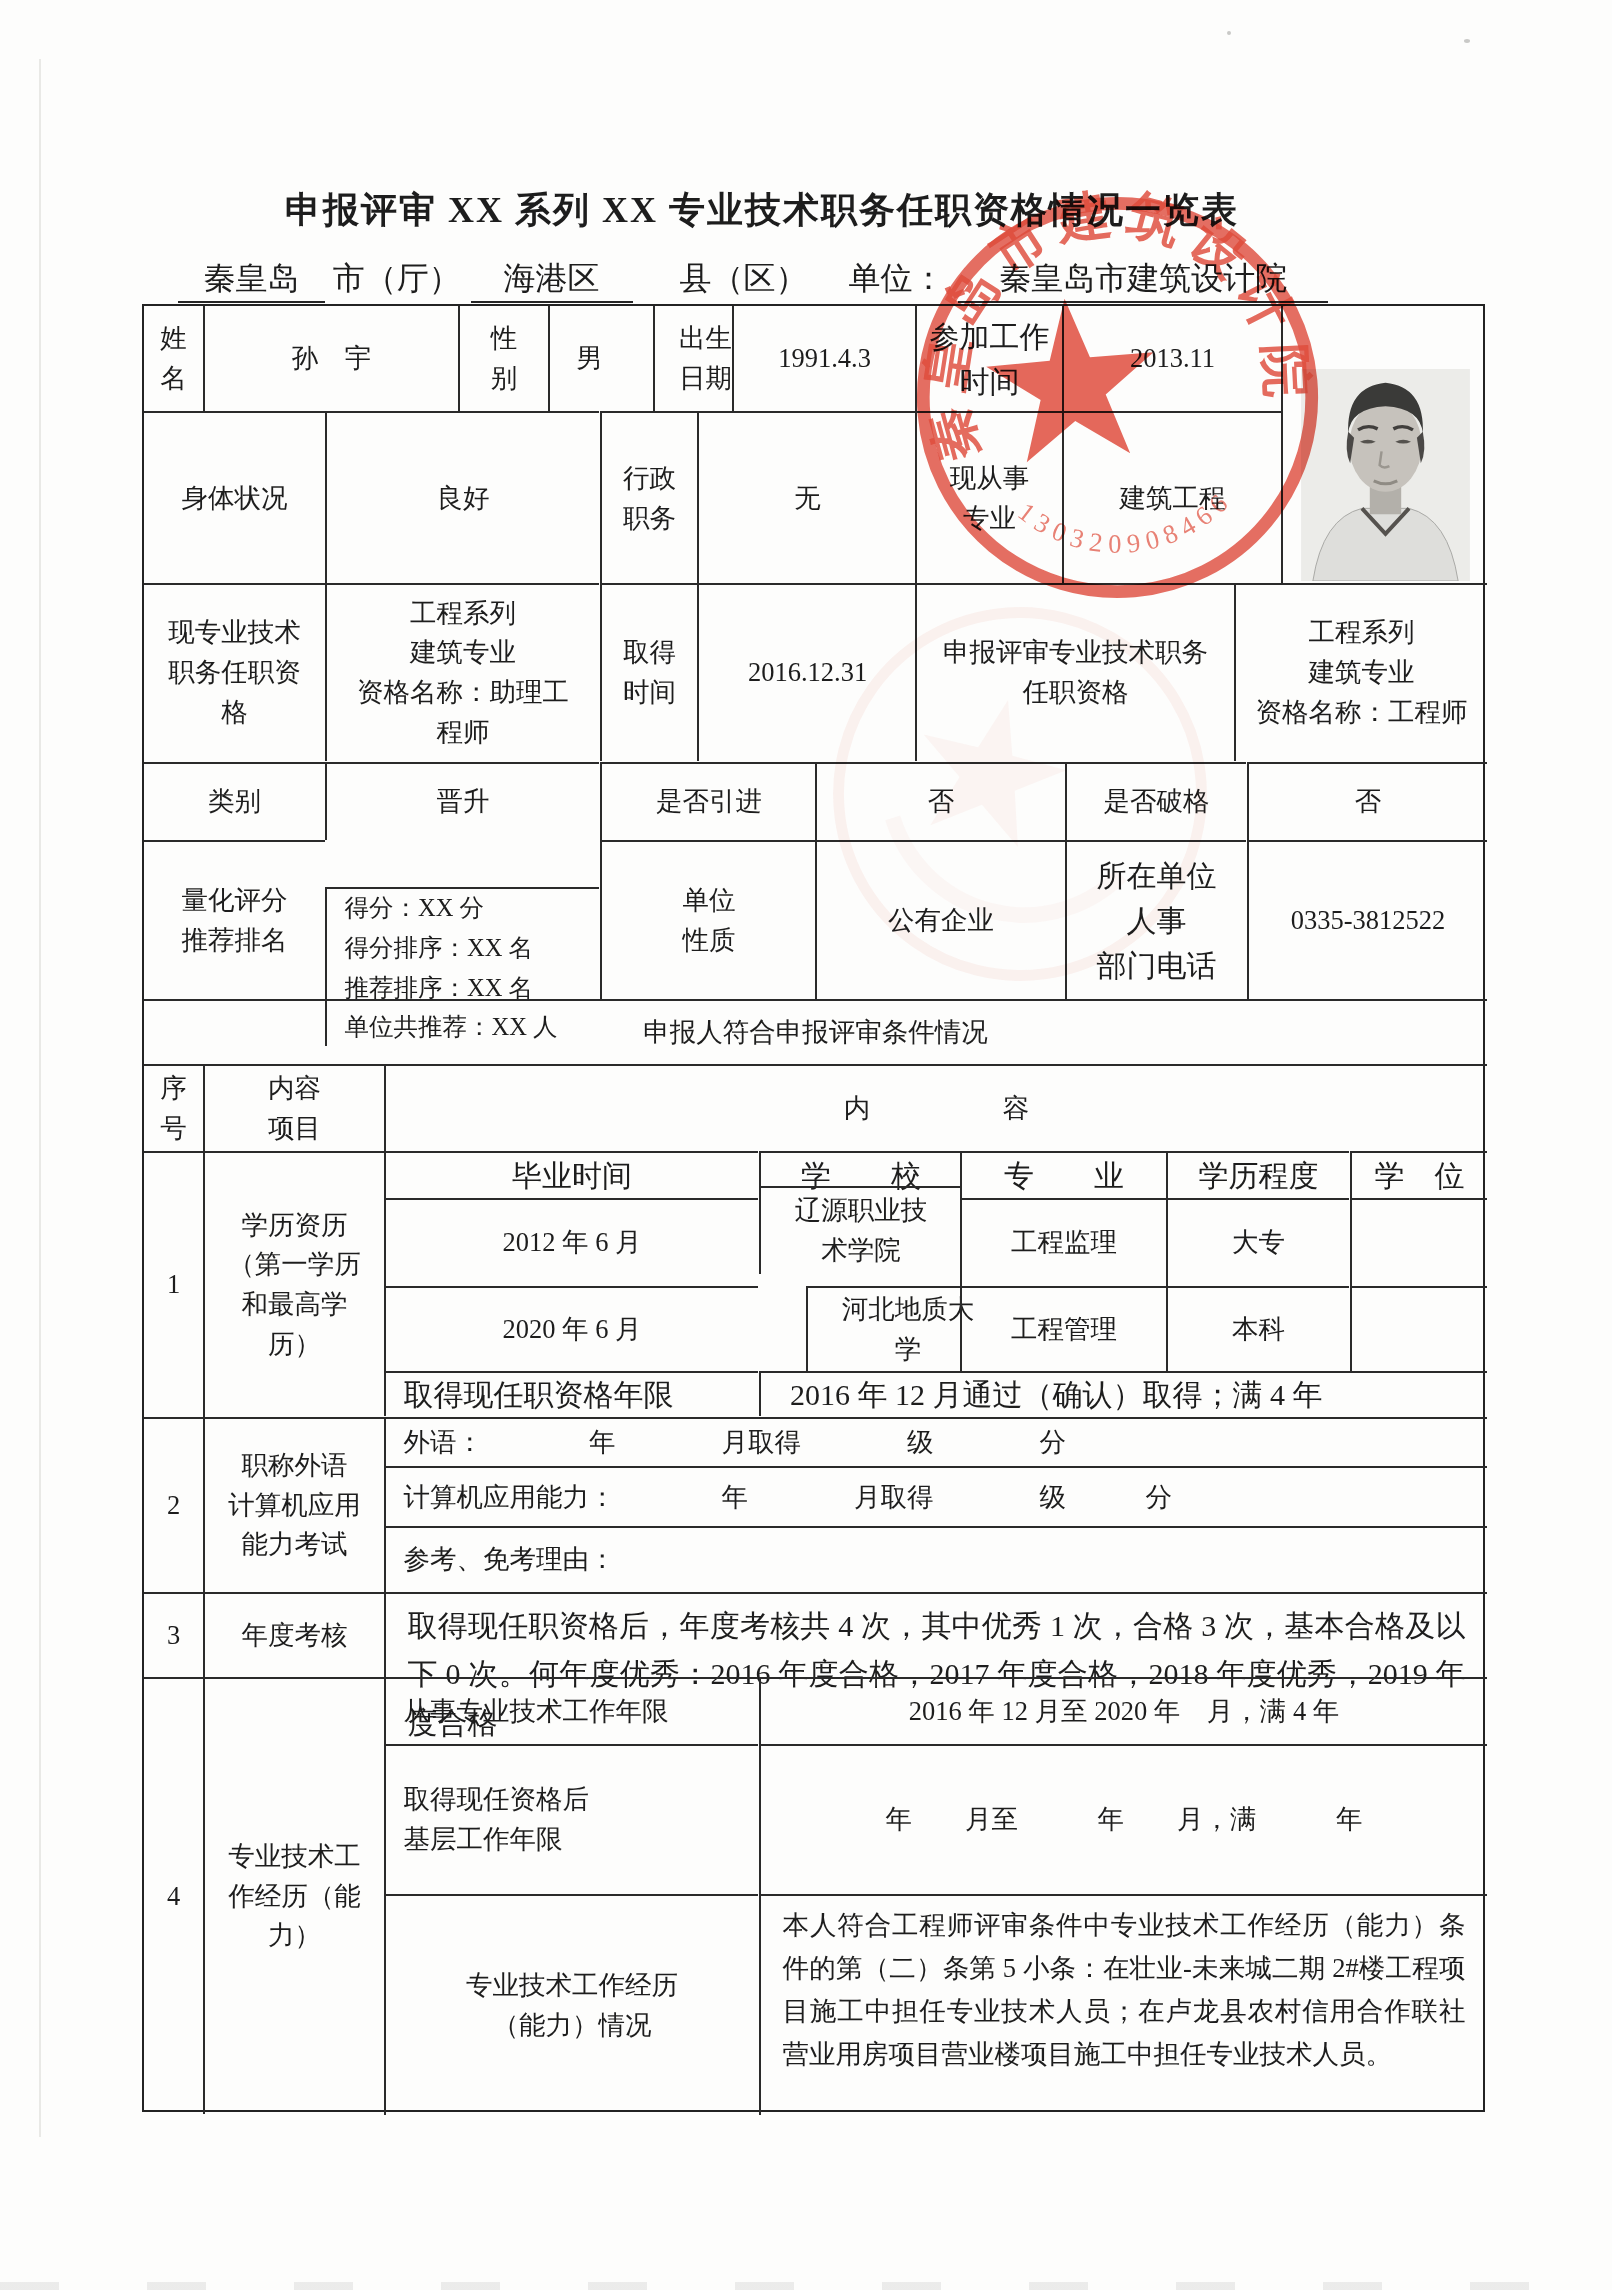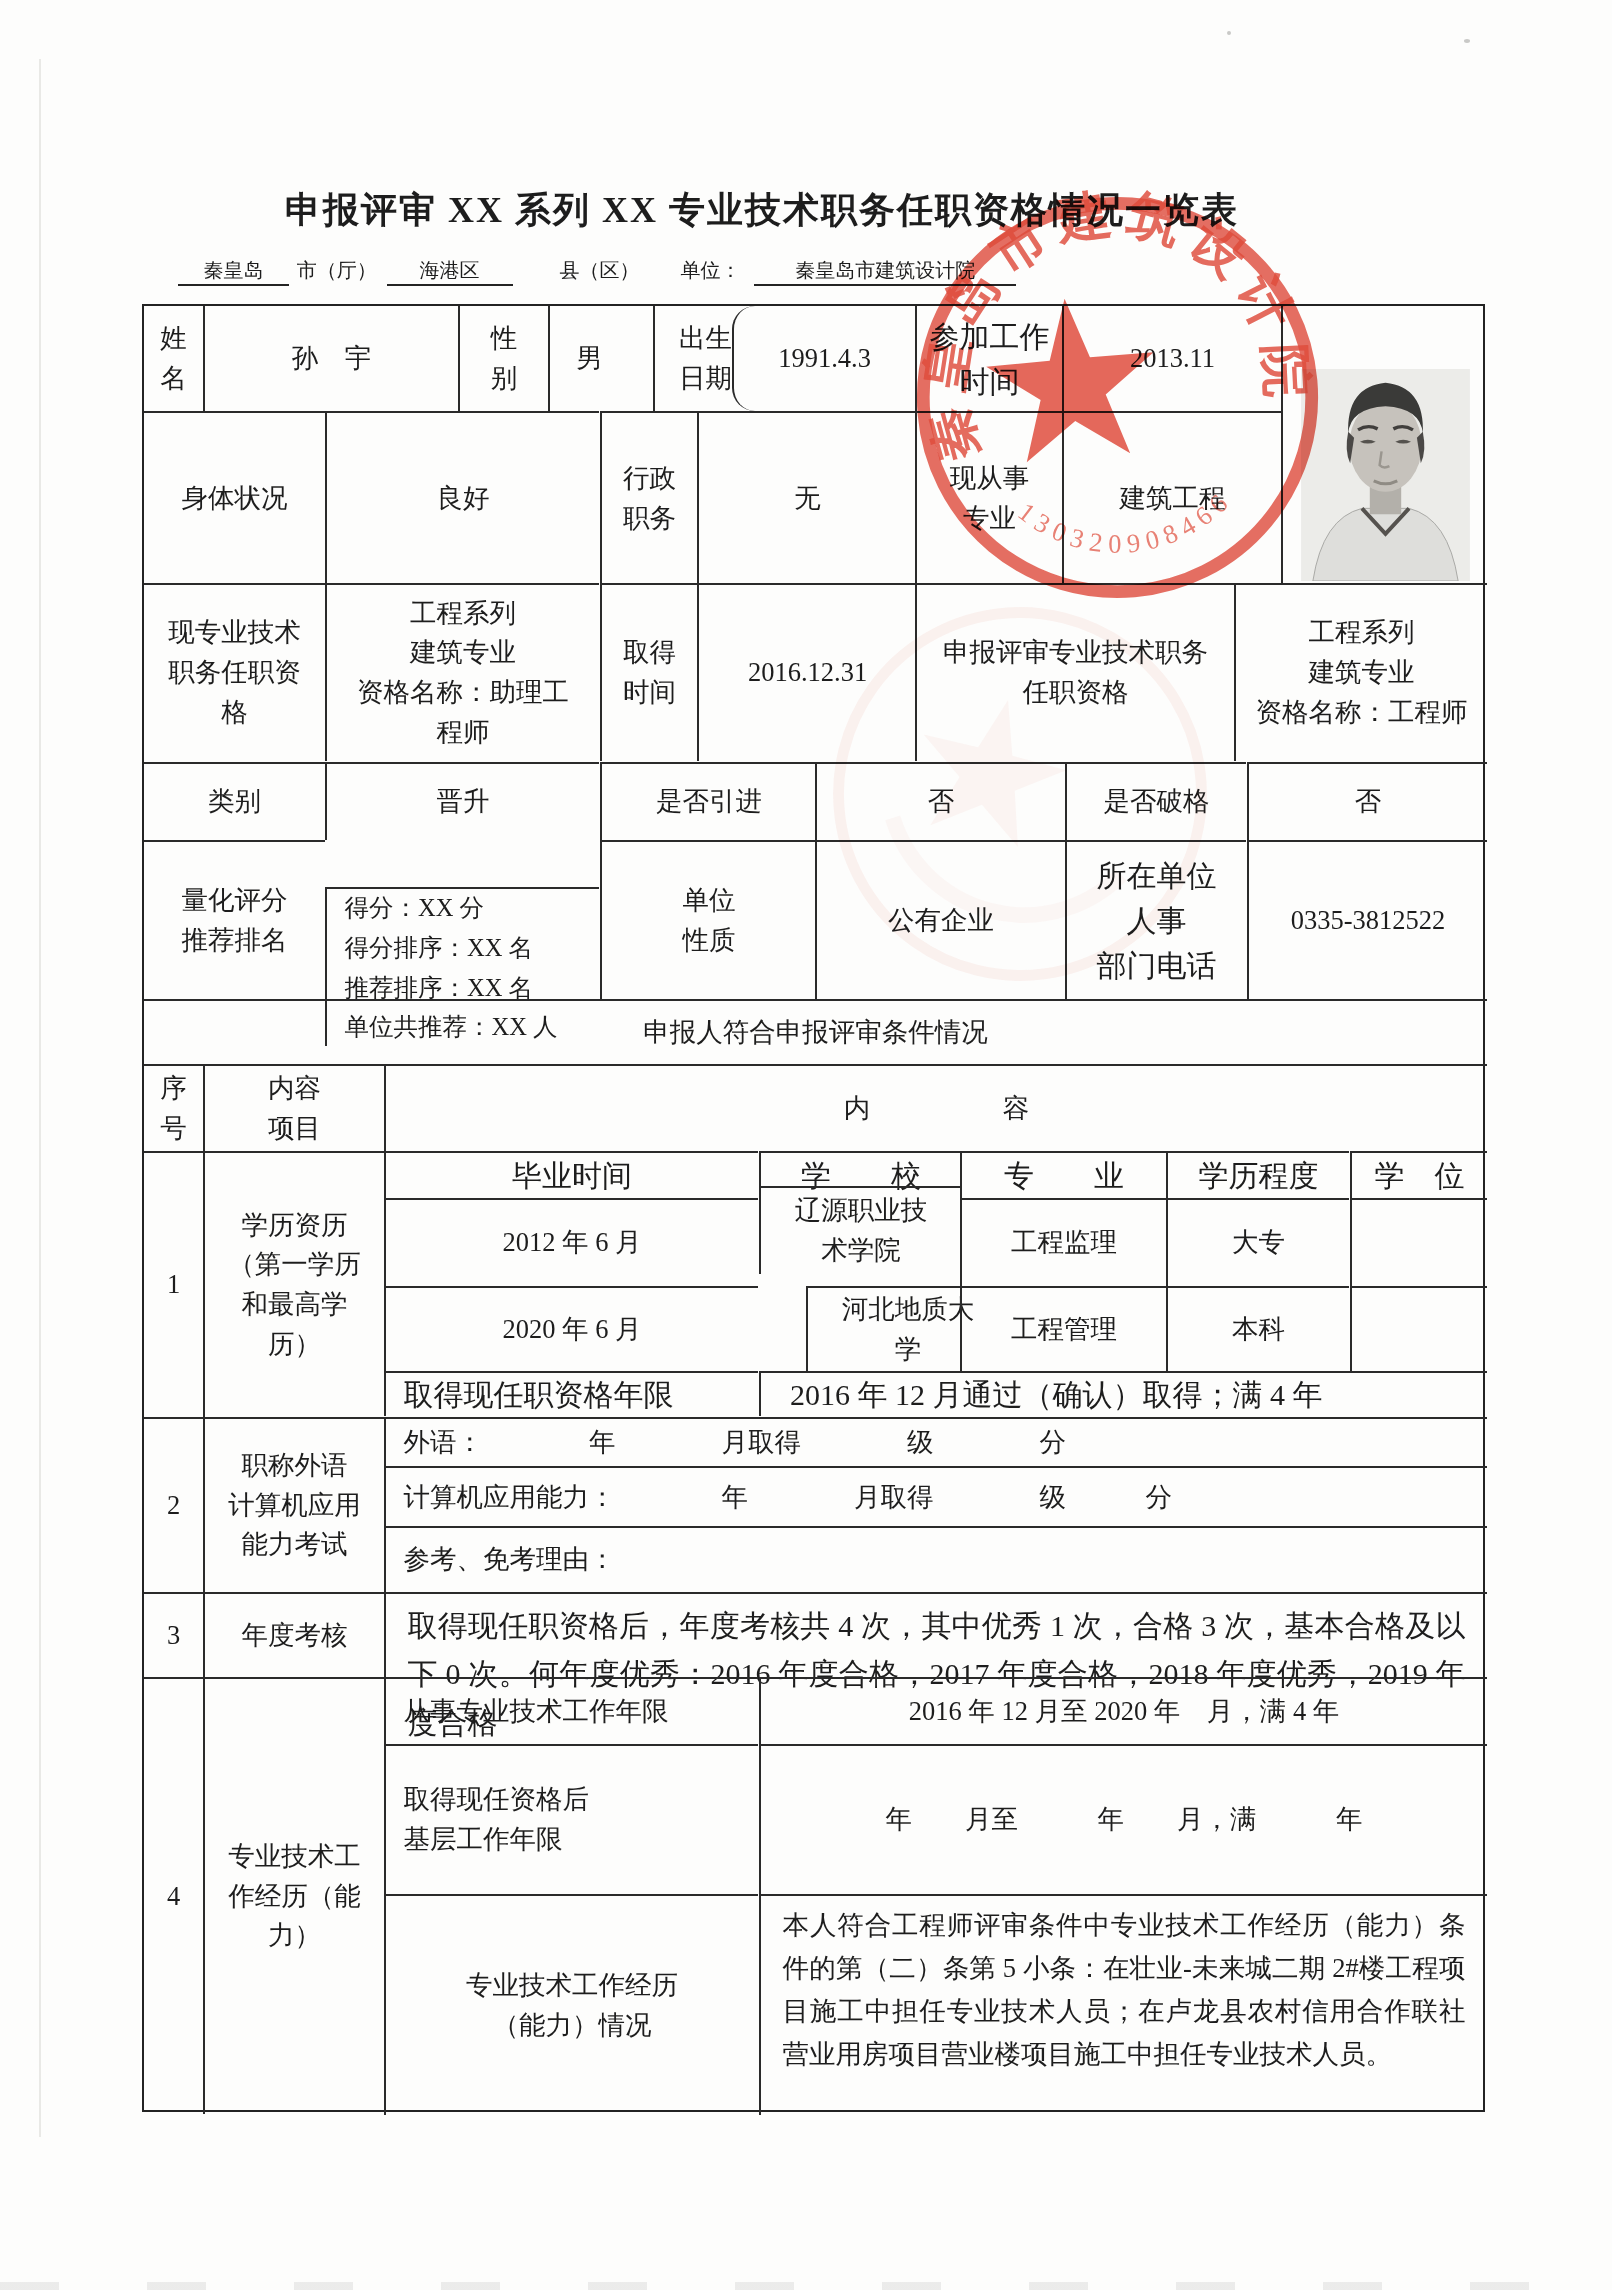--- a/index.html
+++ b/index.html
@@ -10,21 +10,21 @@
   }
   .scan-line-left { position:absolute; left:39px; top:59px; width:2px; height:2078px; background:#e9e9e6; }
   .scan-bottom { position:absolute; left:0; bottom:0; width:100%; height:8.8px;
     background:repeating-linear-gradient(90deg, rgba(80,80,80,.10) 0 59px, rgba(0,0,0,0) 59px 147px); }
   .speck { position:absolute; background:#c9c9c7; border-radius:50%; }
   .title {
     position:absolute; top:186px; left:0; width:1524px; text-align:center;
     font-size:36px; font-weight:bold; letter-spacing:2px; white-space:pre-line;
   }
   .filing {
-    position:absolute; top:257px; left:178px; font-size:20px; display:flex; align-items:baseline; white-space:nowrap;
+    position:absolute; top:257px; left:178px; font-size:32px; display:flex; align-items:baseline; white-space:nowrap;
   }
   .filing .u { border-bottom:2.5px solid #242424; }
   .tbl {
     position:absolute; left:142px; top:304px; width:1343px; height:1808px;
     border:2.9px solid #232323; box-sizing:border-box;
   }
   .cell {
     position:absolute; box-sizing:border-box;
     border-top:2px solid #2a2a2a; border-left:2px solid #2a2a2a;
     display:flex; align-items:center; justify-content:center;
@@ -63,21 +63,21 @@
 <div class="tbl">
 
   <div class="cell bt0 bl0" style="left:0;top:0;width:59px;height:105px;">姓
 名</div>
   <div class="cell bt0" style="left:59px;top:0;width:255px;height:105px;">孙　宇</div>
   <div class="cell bt0" style="left:314px;top:0;width:90px;height:105px;">性
 别</div>
   <div class="cell bt0" style="left:404px;top:0;width:81px;height:105px;">男</div>
   <div class="cell bt0" style="left:485px;top:0;width:103px;height:105px;margin-left:24px;">出生
 日期</div>
-  <div class="cell bt0" style="left:588px;top:0;width:183px;height:105px;border-radius:23px;">1991.4.3</div>
+  <div class="cell bt0" style="left:588px;top:0;width:183px;height:105px;">1991.4.3</div>
   <div class="cell bt0 f26" style="left:771px;top:0;width:147px;height:105px;">参加工作
 时间</div>
   <div class="cell bt0" style="left:918px;top:0;width:219px;height:105px;">2013.11</div>
 
   <div class="cell bt0 photo-cell" style="left:1137px;top:0;width:206px;height:277px;">
     <svg width="169" height="212" viewBox="0 0 172 216">
       <rect x="0" y="0" width="172" height="216" fill="#ecece9"></rect>
       <path d="M12,216 Q22,152 62,142 L110,142 Q150,152 160,216 Z" fill="#dededb" stroke="#a8a8a5" stroke-width="1"></path>
       <path d="M62,142 L86,168 L110,142" fill="none" stroke="#55524e" stroke-width="4"></path>
       <rect x="70" y="112" width="32" height="36" fill="#b3b0aa"></rect>

